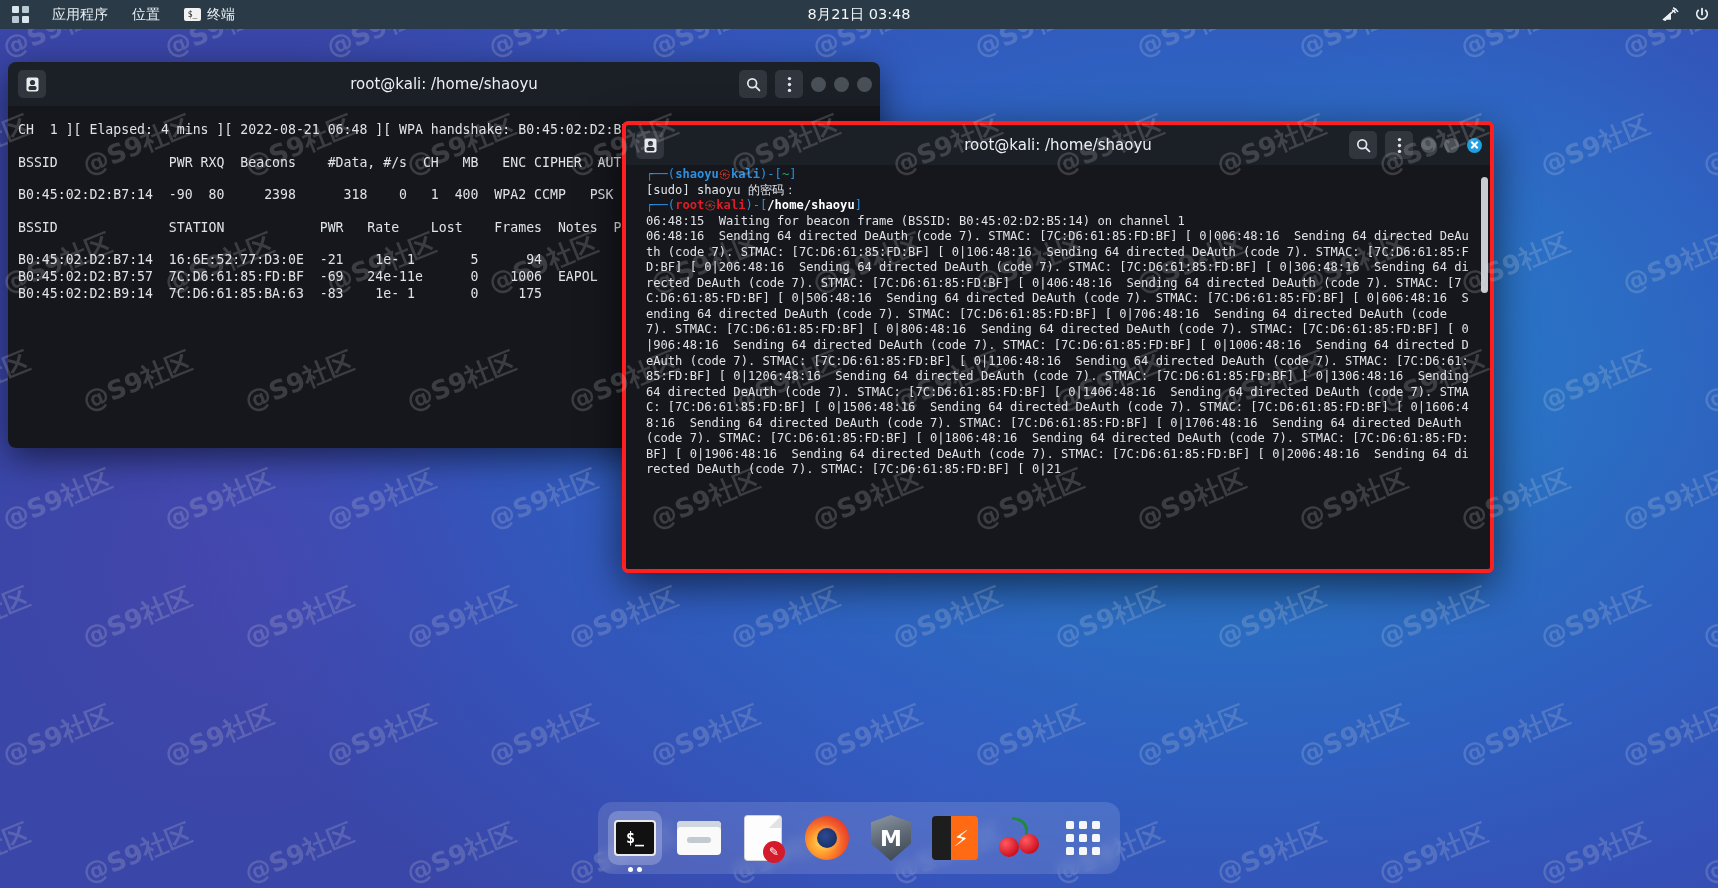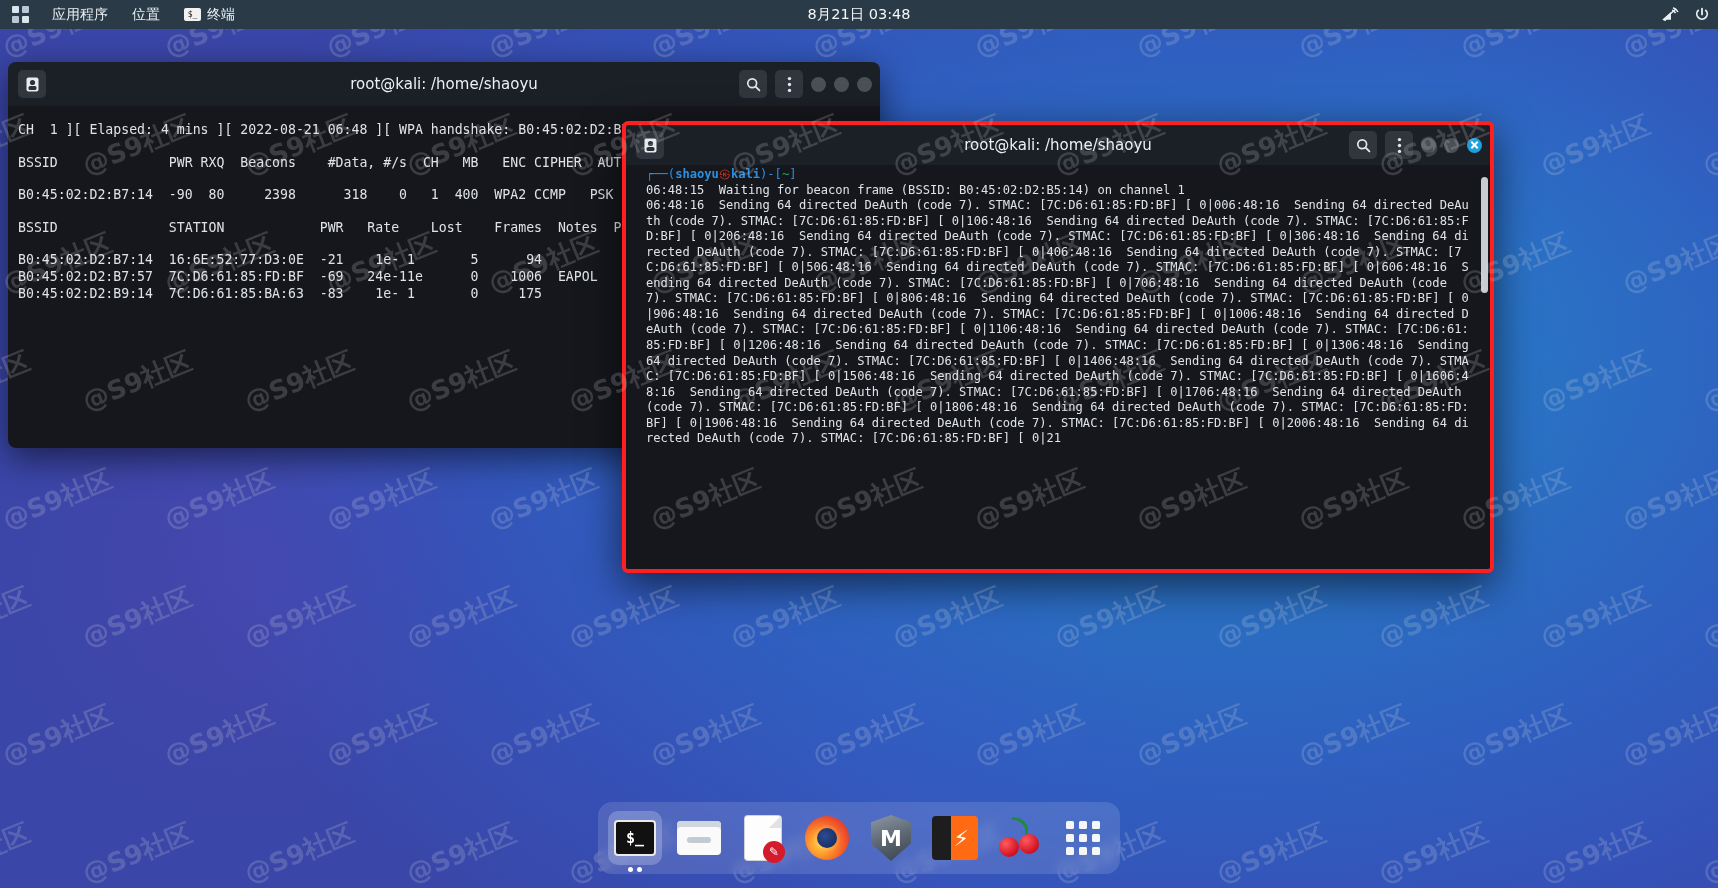--- a/index.html
+++ b/index.html
@@ -374,21 +374,23 @@
       </div>
       <div class="circle-btn"></div>
       <div class="circle-btn"></div>
       <div class="circle-btn close"></div>
     </div>
   </div>
 
   <div class="term-body">
 
     <div class="wrapline"><span class="c-line">┌──(</span><span class="c-user">shaoyu</span><span class="c-at">㉿</span><span class="c-user">kali</span><span class="c-line">)-[</span><span class="c-tilde">~</span><span class="c-line">]</span></div>
-
+    <div class="wrapline">[sudo] shaoyu 的密码：</div>
+
+    <div class="wrapline"><span class="c-line">┌──(</span><span class="c-root">root</span><span class="c-at">㉿</span><span class="c-root">kali</span><span class="c-line">)-[</span><span class="c-path">/home/shaoyu</span><span class="c-line">]</span></div>
 
     <div class="wrapline">06:48:15  Waiting for beacon frame (BSSID: B0:45:02:D2:B5:14) on channel 1</div>
     <div class="wrapline" id="deauth-stream">06:48:16  Sending 64 directed DeAuth (code 7). STMAC: [7C:D6:61:85:FD:BF] [ 0|006:48:16  Sending 64 directed DeAuth (code 7). STMAC: [7C:D6:61:85:FD:BF] [ 0|106:48:16  Sending 64 directed DeAuth (code 7). STMAC: [7C:D6:61:85:FD:BF] [ 0|206:48:16  Sending 64 directed DeAuth (code 7). STMAC: [7C:D6:61:85:FD:BF] [ 0|306:48:16  Sending 64 directed DeAuth (code 7). STMAC: [7C:D6:61:85:FD:BF] [ 0|406:48:16  Sending 64 directed DeAuth (code 7). STMAC: [7C:D6:61:85:FD:BF] [ 0|506:48:16  Sending 64 directed DeAuth (code 7). STMAC: [7C:D6:61:85:FD:BF] [ 0|606:48:16  Sending 64 directed DeAuth (code 7). STMAC: [7C:D6:61:85:FD:BF] [ 0|706:48:16  Sending 64 directed DeAuth (code 7). STMAC: [7C:D6:61:85:FD:BF] [ 0|806:48:16  Sending 64 directed DeAuth (code 7). STMAC: [7C:D6:61:85:FD:BF] [ 0|906:48:16  Sending 64 directed DeAuth (code 7). STMAC: [7C:D6:61:85:FD:BF] [ 0|1006:48:16  Sending 64 directed DeAuth (code 7). STMAC: [7C:D6:61:85:FD:BF] [ 0|1106:48:16  Sending 64 directed DeAuth (code 7). STMAC: [7C:D6:61:85:FD:BF] [ 0|1206:48:16  Sending 64 directed DeAuth (code 7). STMAC: [7C:D6:61:85:FD:BF] [ 0|1306:48:16  Sending 64 directed DeAuth (code 7). STMAC: [7C:D6:61:85:FD:BF] [ 0|1406:48:16  Sending 64 directed DeAuth (code 7). STMAC: [7C:D6:61:85:FD:BF] [ 0|1506:48:16  Sending 64 directed DeAuth (code 7). STMAC: [7C:D6:61:85:FD:BF] [ 0|1606:48:16  Sending 64 directed DeAuth (code 7). STMAC: [7C:D6:61:85:FD:BF] [ 0|1706:48:16  Sending 64 directed DeAuth (code 7). STMAC: [7C:D6:61:85:FD:BF] [ 0|1806:48:16  Sending 64 directed DeAuth (code 7). STMAC: [7C:D6:61:85:FD:BF] [ 0|1906:48:16  Sending 64 directed DeAuth (code 7). STMAC: [7C:D6:61:85:FD:BF] [ 0|2006:48:16  Sending 64 directed DeAuth (code 7). STMAC: [7C:D6:61:85:FD:BF] [ 0|21</div>
   </div>
   <div class="vscroll">
     <div class="thumb"></div>
   </div>
 </div>
 
 <div id="dock">

